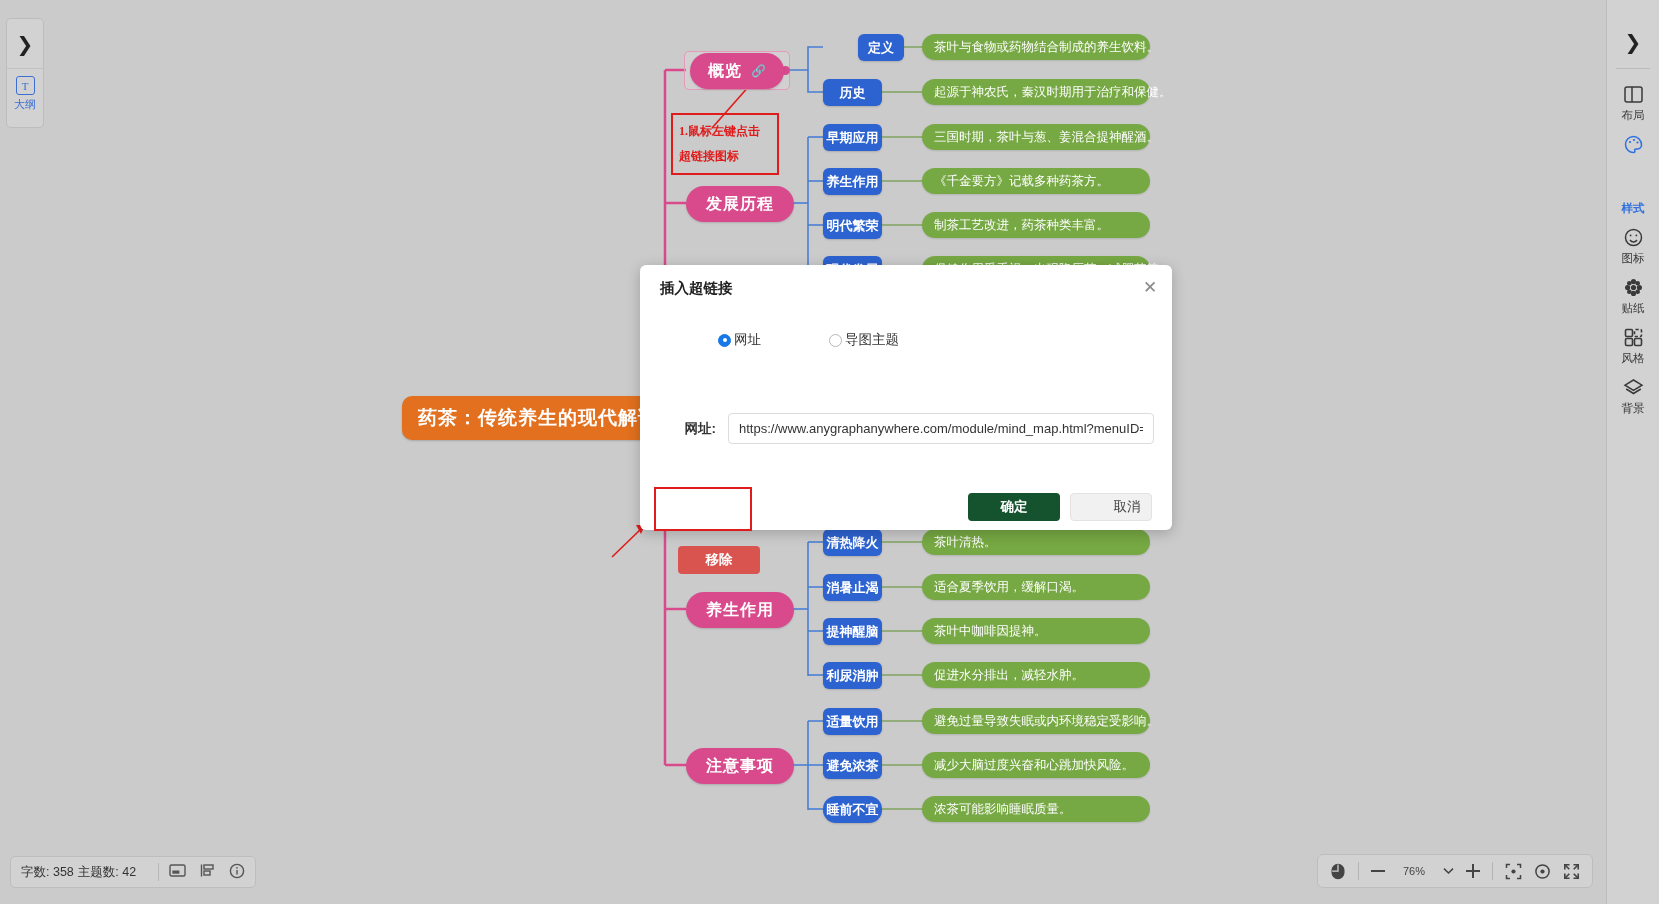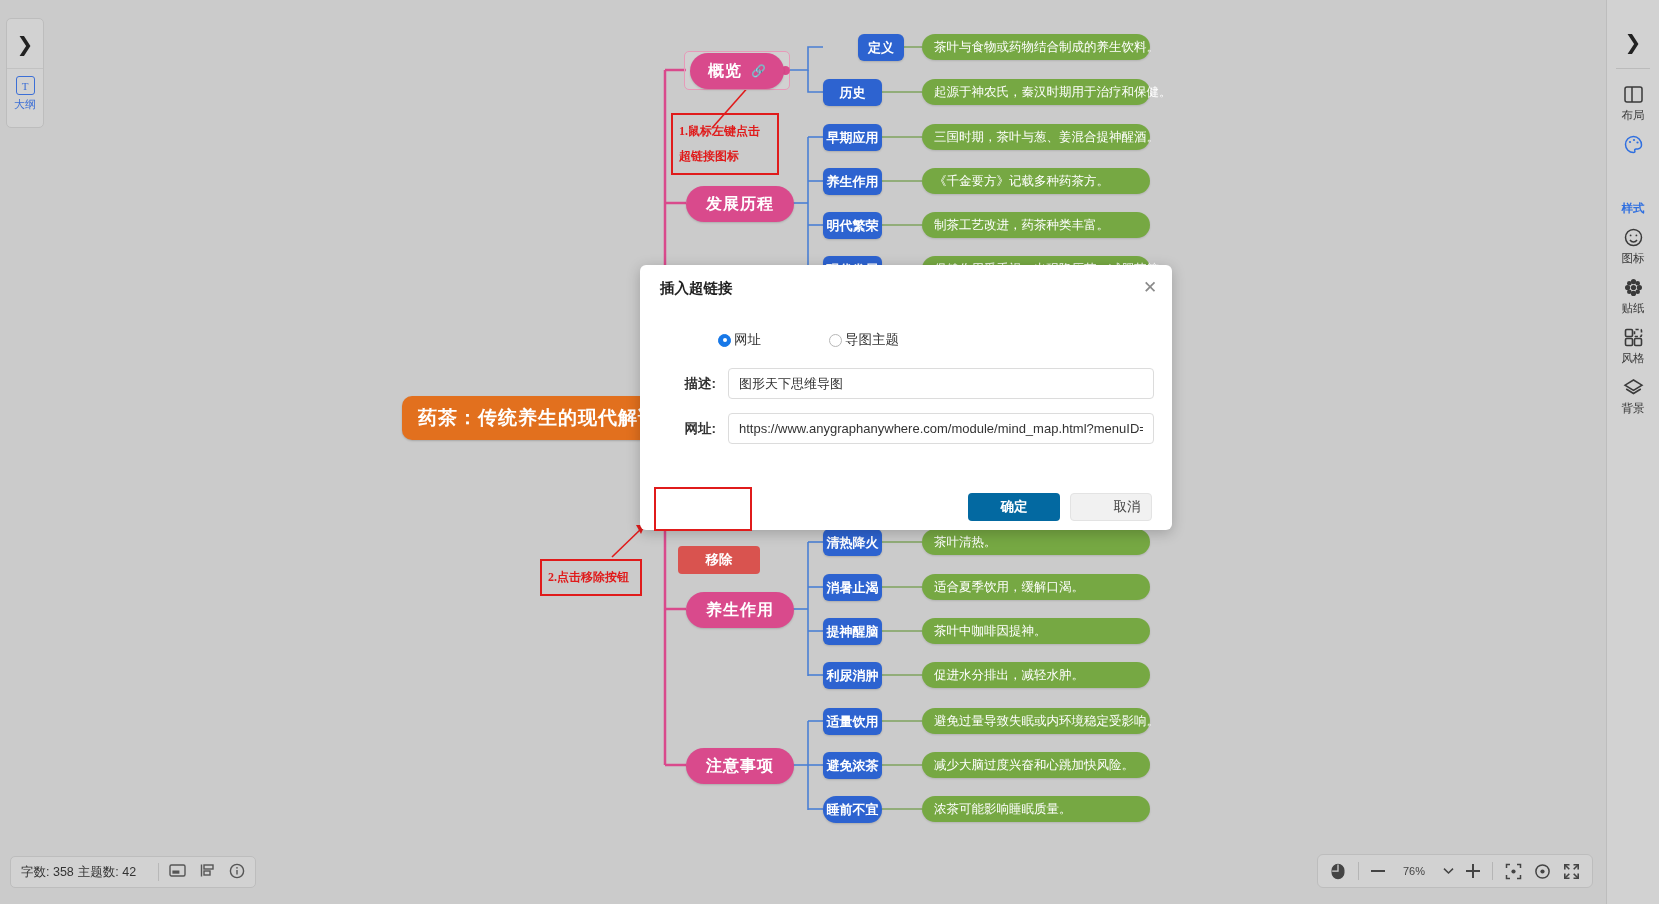--- a/index.html
+++ b/index.html
@@ -253,21 +253,21 @@
     width: 82px; background: #d9534f; color: #fff;
     font-weight: bold;
   }
   .remove-wrap {
     position: absolute; left: 14px; top: 222px;
     width: 98px; height: 44px;
     border: 2px solid #e01b1b;
   }
   #btn-ok {
     position: absolute; left: 328px; top: 228px;
-    width: 92px; background: #0369a1; color: #fff; font-weight: bold;
+    width: 92px; background: #14532d; color: #fff; font-weight: bold;
   }
   #btn-cancel {
     position: absolute; left: 430px; top: 228px;
     width: 82px; background: #f1f1f1; color: #444;
     border: 1px solid #e3e3e3;
     padding-left: 32px;
   }
 </style>
 </head>
 <body>
@@ -366,21 +366,20 @@
     <div class="node leaf" style="left:922px; top:256px; width:228px;">保健作用受重视，出现降压茶、减肥茶等。</div>
     <div class="node leaf" style="left:922px; top:529px; width:228px;">茶叶清热。</div>
     <div class="node leaf" style="left:922px; top:574px; width:228px;">适合夏季饮用，缓解口渴。</div>
     <div class="node leaf" style="left:922px; top:618px; width:228px;">茶叶中咖啡因提神。</div>
     <div class="node leaf" style="left:922px; top:662px; width:228px;">促进水分排出，减轻水肿。</div>
     <div class="node leaf" style="left:922px; top:708px; width:228px;">避免过量导致失眠或内环境稳定受影响。</div>
     <div class="node leaf" style="left:922px; top:752px; width:228px;">减少大脑过度兴奋和心跳加快风险。</div>
     <div class="node leaf" style="left:922px; top:796px; width:228px;">浓茶可能影响睡眠质量。</div>
 
     <div class="annot" style="left:671px; top:113px; width:108px;">1.鼠标左键点击超链接图标</div>
-    <div class="annot" style="left:540px; top:559px; width:102px;">2.点击移除按钮</div>
   </div>
 
   <div id="left-rail">
     <div class="chev">❯</div>
     <div class="tool">
       <div class="tbox">T</div>
       <div class="tlabel">大纲</div>
     </div>
   </div>
 
@@ -541,24 +540,20 @@
       <label class="radio">
         <span class="rdot on"></span>
         <span>网址</span>
       </label>
       <label class="radio">
         <span class="rdot"></span>
         <span>导图主题</span>
       </label>
     </div>
 
-    <div class="field-row" style="left:18px; top:103px;">
-      <div class="field-label">描述:</div>
-      <input class="field-input" type="text" value="图形天下思维导图" style="">
-    </div>
 
     <div class="field-row" style="left:18px; top:148px;">
       <div class="field-label">网址:</div>
       <input class="field-input" type="text" value="https://www.anygraphanywhere.com/module/mind_map.html?menuID=anygraph" style="">
     </div>
 
     <div class="remove-wrap">
       <div class="btn" id="btn-remove">移除</div>
     </div>
     <div class="btn" id="btn-ok">确定</div>

